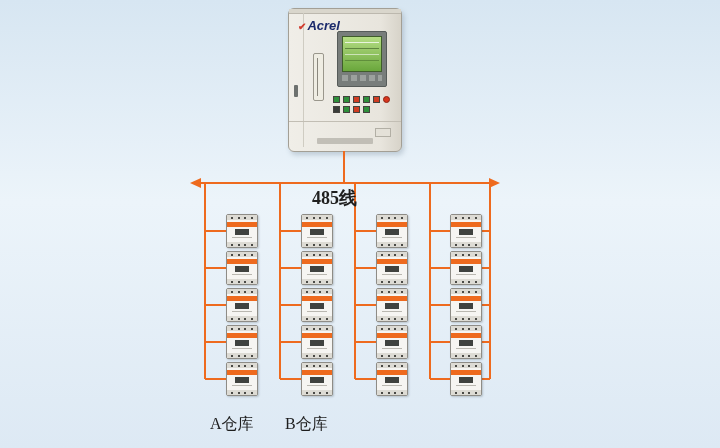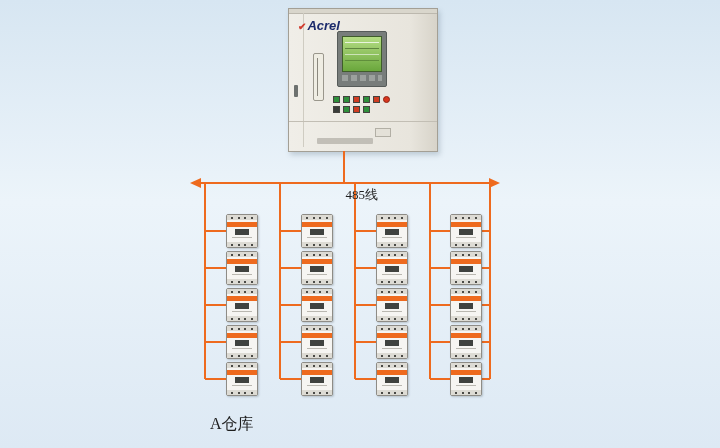--- a/index.html
+++ b/index.html
@@ -4,22 +4,22 @@
 <style>
   html,body{margin:0;padding:0;background:#ffffff;}
   .scene{
     position:relative;width:720px;height:448px;overflow:hidden;
     background:linear-gradient(180deg,#d7e6f2 0%,#ecf4fa 45%,#dde9f4 100%);
     font-family:"Liberation Serif", serif;
   }
   
   .cab{position:absolute;left:288px;top:8px;width:112px;height:142px;
     background:linear-gradient(90deg,#f0eee8 0%,#e8e5dd 82%,#d7d3c9 100%);
-    border:1px solid #a39f95;border-radius:0;
-    box-shadow:2px 3px 5px rgba(90,110,130,.28);padding-left:36px;}
+    border:1px solid #a39f95;border-radius:6px;
+    box-shadow:2px 3px 5px rgba(90,110,130,.28);}
   .cab-top{position:absolute;left:0;top:0;right:0;height:4px;background:#d9d6cc;border-bottom:1px solid #bcb8ae;}
   .hinge{position:absolute;left:14px;top:4px;bottom:4px;width:1px;background:#cfccc2;}
   .handle{position:absolute;left:5px;top:76px;width:4px;height:12px;background:#6d716f;border-radius:1px;}
   .brand{position:absolute;left:9px;top:9px;font:italic 700 13px "Liberation Sans",sans-serif;color:var(--navy,#1b2a6b);}
   .logo-tick{color:#d03c2f;font-style:normal;font-size:10px;margin-right:1px;}
   .bezel{position:absolute;left:48px;top:22px;width:50px;height:56px;background:#787d7b;border:1px solid #565b59;border-radius:2px;padding:4px;box-sizing:border-box;}
   .screen{width:100%;height:36px;background:linear-gradient(180deg,#b5dd84,var(--green,#6aa73c));border:1px solid #3f5d2a;position:relative;overflow:hidden;box-sizing:border-box;}
   .screen::before{content:"";position:absolute;left:2px;right:2px;top:5px;height:1px;background:rgba(255,255,255,.75);
     box-shadow:0 6px 0 rgba(35,65,18,.5),0 12px 0 rgba(255,255,255,.55),0 18px 0 rgba(35,65,18,.35);}
   .bezel-keys{margin-top:3px;height:6px;background:repeating-linear-gradient(90deg,#9ca19e 0 6px,#787d7b 6px 9px);}
@@ -31,21 +31,21 @@
   .btn{width:7px;height:7px;border:1px solid #44433f;box-sizing:border-box;}
   .btn.g{background:#2f8f3b}.btn.r{background:#cf3d22}.btn.k{background:#3a3d3a}
   .led{position:absolute;left:94px;top:87px;width:7px;height:7px;border-radius:50%;background:#d8361d;border:1px solid #8c2313;box-sizing:border-box;}
   .seam{position:absolute;left:0;right:0;top:112px;height:1px;background:#c2beb4;}
   .plate{position:absolute;left:28px;top:129px;width:56px;height:6px;background:#b3b0a8;opacity:.75;border-radius:1px;}
   .sticker{position:absolute;left:86px;top:119px;width:16px;height:9px;background:#e4e1d8;border:1px solid #b2afa5;box-sizing:border-box;}
   
   svg.wires{position:absolute;left:0;top:0;}
   .wire{stroke:var(--wire,#ee6a1e);stroke-width:2;fill:none;}
   .arrow{fill:var(--wire,#ee6a1e);stroke:none;}
-  .bus-label{position:absolute;left:312px;top:186px;width:66px;text-align:right;font-size:13px;font-weight:400;color:#1f1f1f;}
+  .bus-label{position:absolute;left:312px;top:186px;width:66px;text-align:left;font-size:18px;font-weight:700;color:#1f1f1f;}
   
   .grid{position:absolute;left:0;top:0;right:0;bottom:0;}
   .wh-col{position:absolute;top:214px;display:flex;flex-direction:column;gap:3px;}
   .wh-label{position:absolute;top:414px;width:64px;text-align:left;font-size:16px;color:#1e1e1e;}
   .meter{width:32px;height:34px;background:#f6f5f2;border:1px solid #8e8c86;border-radius:2px;box-sizing:border-box;
     display:flex;flex-direction:column;box-shadow:1px 1px 2px rgba(60,70,80,.25);}
   .m-term{height:5px;background:#dddbd4;display:flex;justify-content:space-evenly;align-items:center;flex:none;}
   .m-term i{width:2px;height:2px;background:#4a4a46;display:block;}
   .m-band{height:5px;background:var(--band,#ee6a1e);margin-top:2px;flex:none;}
   .m-lcd{width:14px;height:6px;background:#3f423f;margin:2px auto 1px;flex:none;}
@@ -284,20 +284,21 @@
     <div class="m-lcd"></div>
     <div class="m-lines"></div>
     <div class="m-term m-bot">
             <i></i>
             <i></i>
             <i></i>
             <i></i>
           </div>
   </div>
 </div>
+      <div class="wh-label" style="left: 285px;">B仓库</div>
       <div class="wh-col" style="left: 376px;">
   <div class="meter">
     <div class="m-term">
             <i></i>
             <i></i>
             <i></i>
             <i></i>
           </div>
     <div class="m-band"></div>
     <div class="m-lcd"></div>

